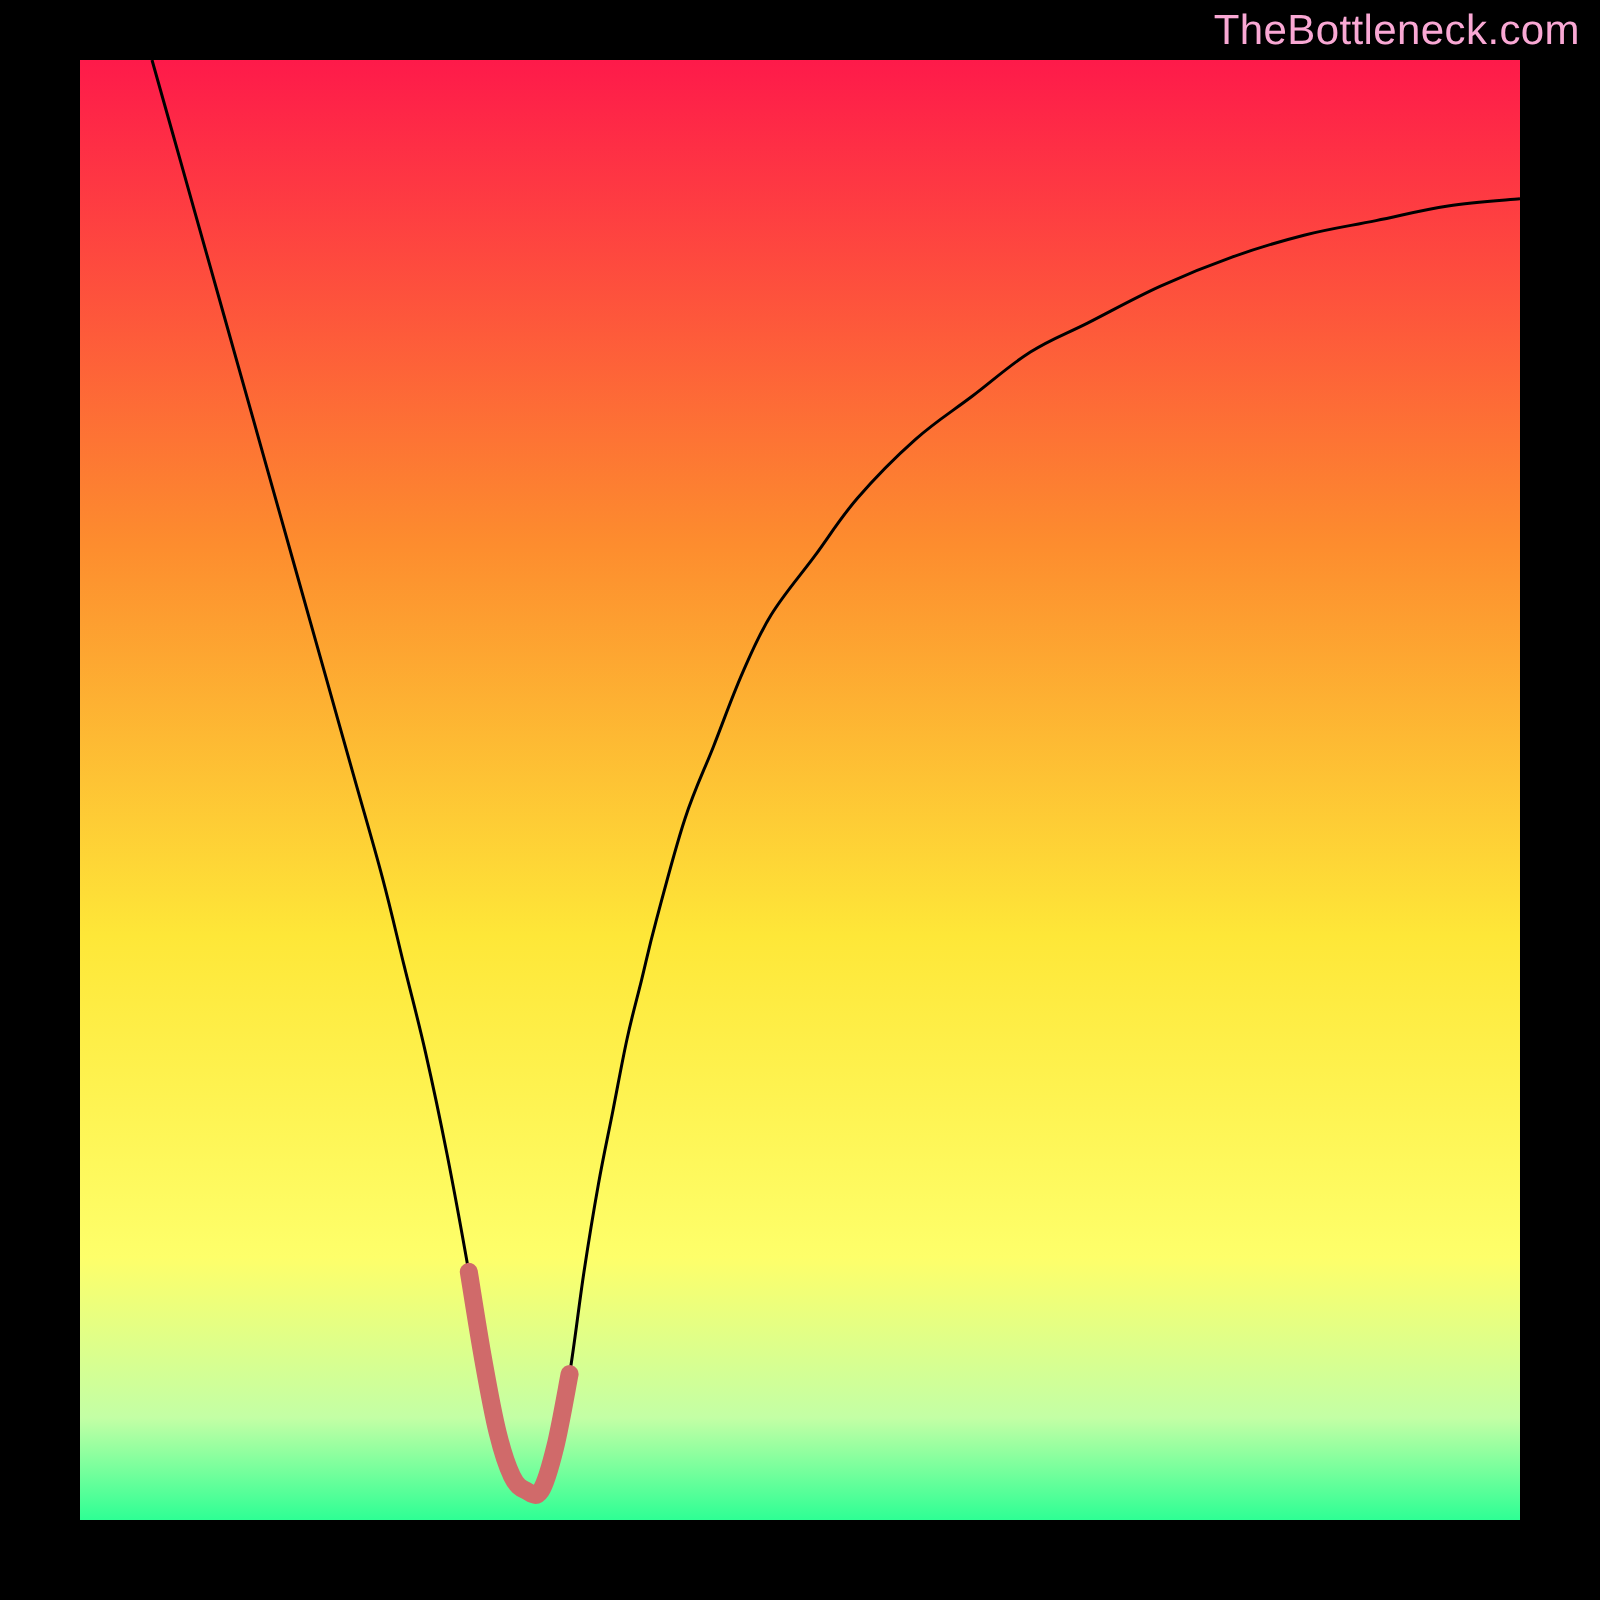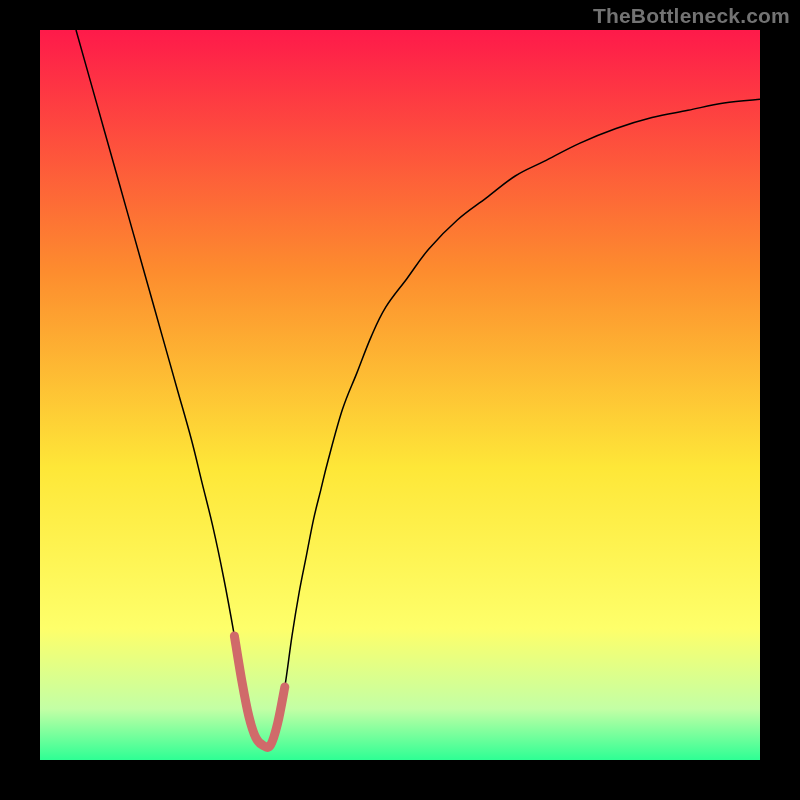--- a/index.html
+++ b/index.html
@@ -16,24 +16,24 @@
     left: 0;
     top: 0;
     width: 800px;
     height: 800px;
     background: #000;
   }
   .watermark {
     position: absolute;
     top: 4px;
     right: 10px;
-    color: #737373;
+    color: #f9a8d4;
     font-size: 21px;
     letter-spacing: 0.2px;
-    font-weight: 700;
+    font-weight: 400;
   }
   .plot {
     position: absolute;
     left: 40px;
     top: 30px;
     width: 720px;
     height: 730px;
   }
   .plot svg {
     display: block;

